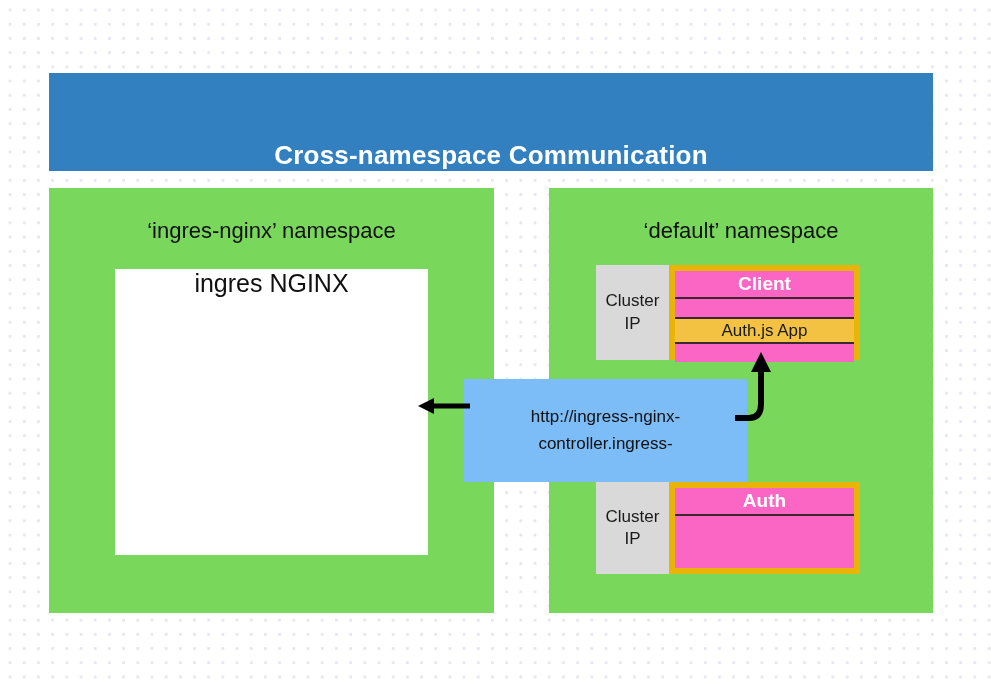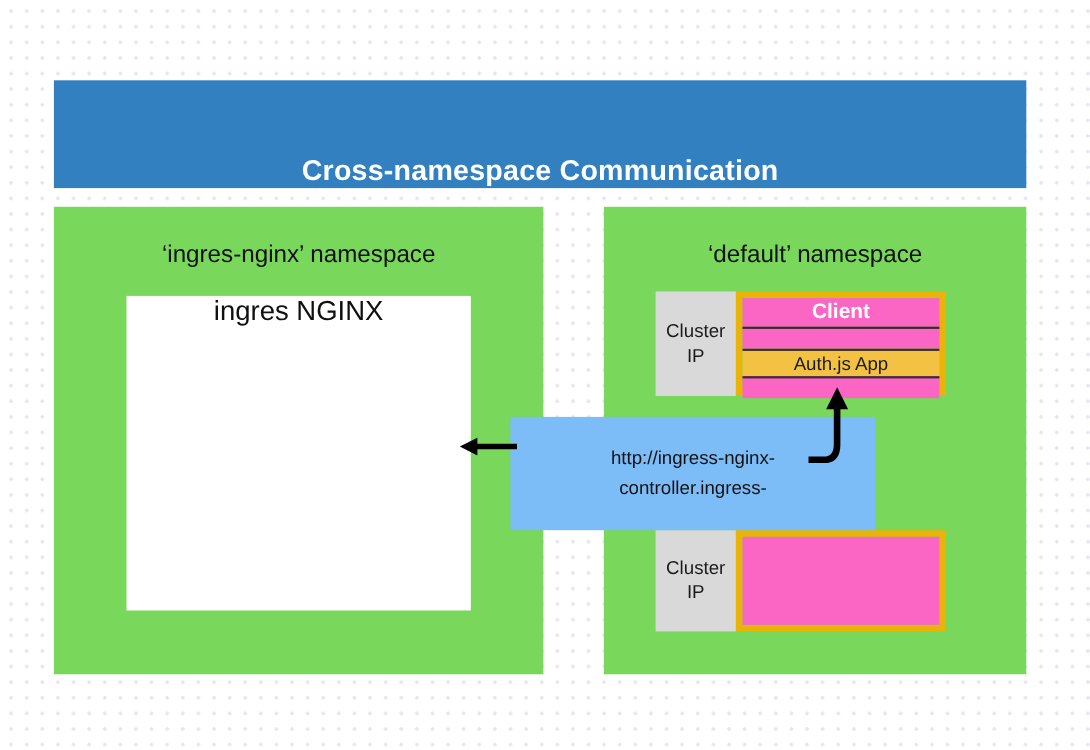--- a/index.html
+++ b/index.html
@@ -135,21 +135,21 @@
     color: #1a1a1a;
     font-size: 17px;
   }
   .svc-row.body { flex: 1 1 auto; }
 
   
   #url-box {
     position: absolute;
     left: 464px;
     top: 379px;
-    width: 332px;
+    width: 283px;
     height: 103px;
     background: #7cbcf7;
     display: flex;
     align-items: center;
     justify-content: center;
     text-align: center;
     padding: 2px 6px;
     box-sizing: border-box;
   }
   #url-text {
@@ -205,20 +205,23 @@
     </div>
   </div>
 </div>
 
 <div class="service" id="svc-auth">
   <div class="cluster-ip">
     <span>Cluster</span>
     <span>IP</span>
   </div>
   <div class="svc-rows">
+    <div class="svc-row header">
+      <span class="row-text">Auth</span>
+    </div>
     <div class="svc-row body">
       <span class="row-text"></span>
     </div>
   </div>
 </div>
 
 <div id="url-box">
   <div id="url-text">
     <span>http://ingress-nginx-</span><br>
     <span>controller.ingress-</span><br>

